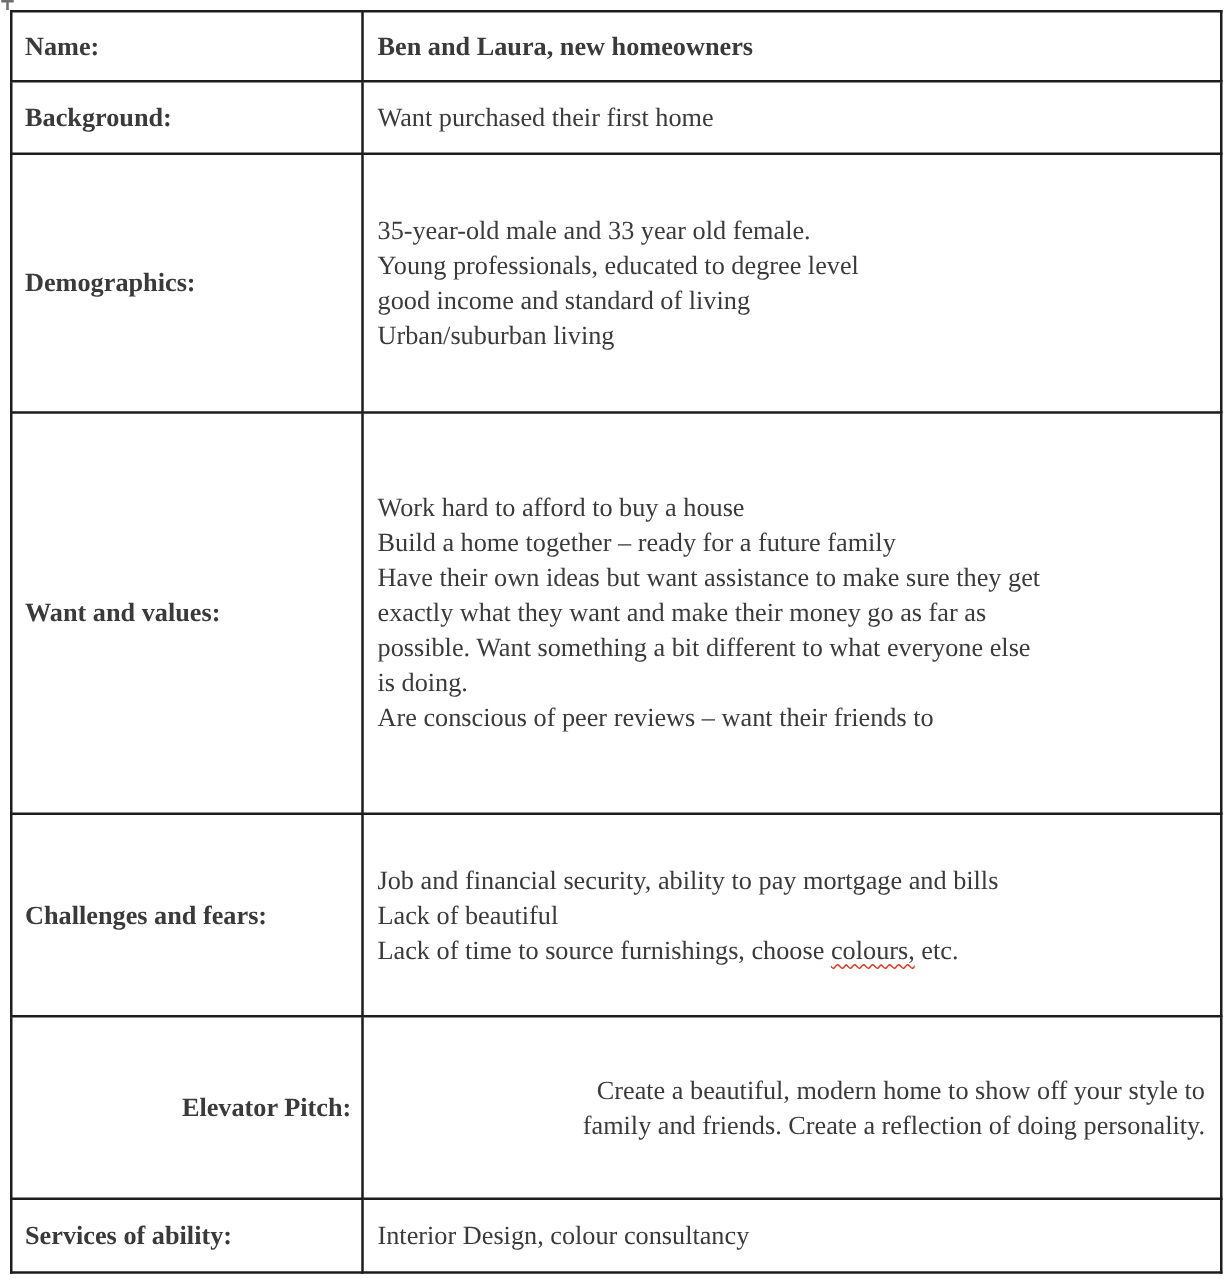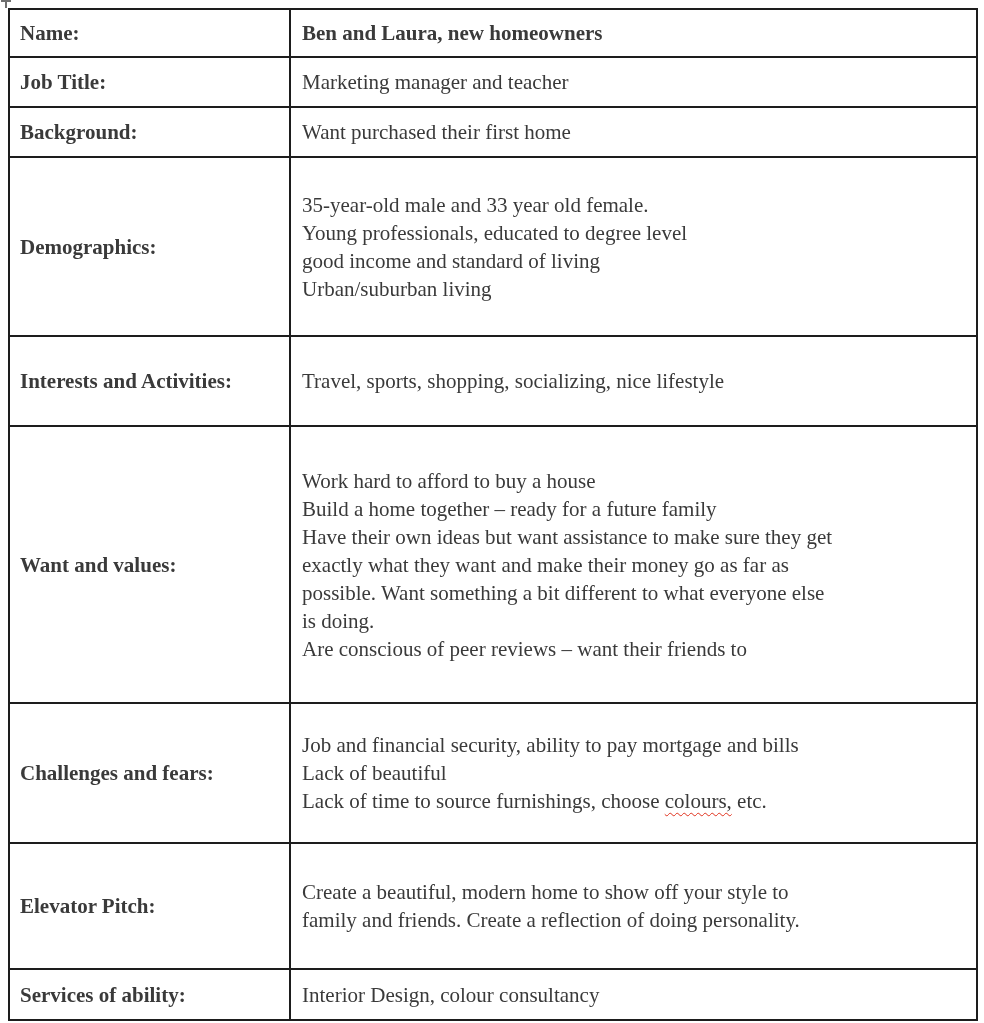--- a/index.html
+++ b/index.html
@@ -42,21 +42,21 @@
     padding: 0 8px 0 10px;
   }
   td.value { padding: 0 12px 0 11px; margin-top: 38px; }
   tr.r0 { height: 48px; }
   tr.r1 { height: 50px; }
   tr.r2 { height: 50px; }
   tr.r3 { height: 179px; }
   tr.r4 { height: 90px; }
   tr.r5 { height: 277px; }
   tr.r6 { height: 140px; }
-  tr.r7 { height: 126px; }
+  tr.r7 { height: 126px; text-align: right; }
   tr.r8 { height: 51px; }
   tr.r0 td.value { font-weight: bold; }
   .line { min-height: 28px; }
   .spell {
     text-decoration: underline;
     text-decoration-style: wavy;
     text-decoration-color: var(--spellcheck);
     text-decoration-thickness: 1px;
     text-underline-offset: 4px;
   }
@@ -71,50 +71,38 @@
 
   <table class="persona">
     <tbody>
       <tr class="r0">
         <td class="label">Name:</td>
         <td class="value">
           <div class="line">Ben and Laura, new homeowners</div>
         </td>
       </tr>
 
-      <tr class="r1">
-        <td class="label">Job Title:</td>
-        <td class="value">
-          <div class="line">Marketing manager and teacher</div>
-        </td>
-      </tr>
 
       <tr class="r2">
         <td class="label">Background:</td>
         <td class="value">
           <div class="line">Want purchased their first home</div>
         </td>
       </tr>
 
       <tr class="r3">
         <td class="label">Demographics:</td>
         <td class="value">
           <div class="line">35-year-old male and 33 year old female.</div>
           <div class="line">Young professionals, educated to degree level</div>
           <div class="line">good income and standard of living</div>
           <div class="line">Urban/suburban living</div>
         </td>
       </tr>
 
-      <tr class="r4">
-        <td class="label">Interests and Activities:</td>
-        <td class="value">
-          <div class="line">Travel, sports, shopping, socializing, nice lifestyle</div>
-        </td>
-      </tr>
 
       <tr class="r5">
         <td class="label">Want and values:</td>
         <td class="value">
           <div class="line">Work hard to afford to buy a house</div>
           <div class="line">Build a home together – ready for a future family</div>
           <div class="line">Have their own ideas but want assistance to make sure they get</div>
           <div class="line">exactly what they want and make their money go as far as</div>
           <div class="line">possible. Want something a bit different to what everyone else</div>
           <div class="line">is doing.</div>

